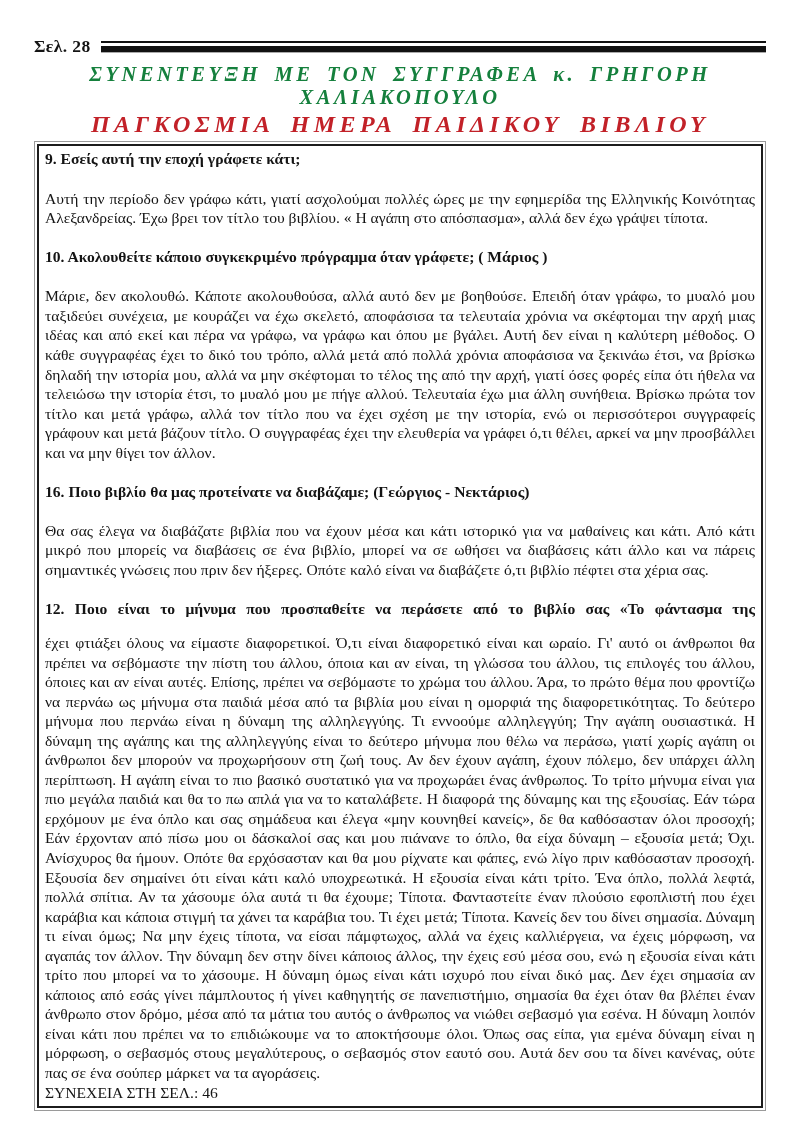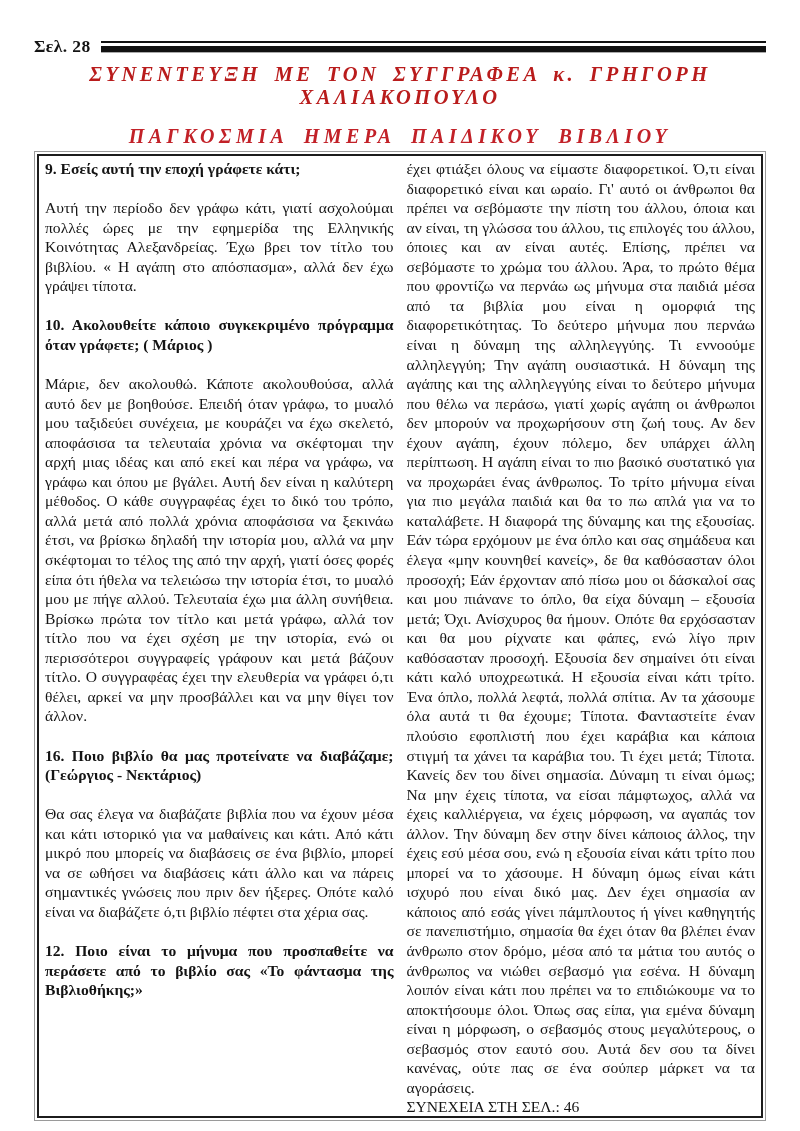--- a/index.html
+++ b/index.html
@@ -22,35 +22,35 @@
   .rules { flex: 1; display: flex; flex-direction: column; gap: 3px; padding-top: 2px; }
   .rule-thin  { height: 2.5px; background: #111; }
   .rule-thick { height: 7px;  background: #111; border-bottom: 1.5px solid #aaa; }
 
   
   .headline, .subheadline {
     text-align: center; font-weight: bold; font-style: italic;
     line-height: 1.1;
   }
   .headline   { font-size: 20.5px; letter-spacing: 3.5px; word-spacing: 5px; margin-top: 5px; }
-  .subheadline{ font-size: 20px;   letter-spacing: 4.5px; word-spacing: 7px; margin-top: 17px; }
+  .subheadline{ font-size: 24px;   letter-spacing: 4.5px; word-spacing: 7px; margin-top: 3px; }
 
   
   .box-outer {
     margin-top: 4px;
     border: 1.5px solid #9a9a9a;
     padding: 2px;
     height: 970px;
   }
   .box-inner {
     border: 2px solid #1c1c1c;
     height: 100%;
     padding: 3px 6px;
     overflow: hidden;
-    display: flex; gap: 13px;
+    display: flex; gap: 13px; flex-direction: column;
   }
   .col { flex: 1 1 0; overflow: hidden; }
 
   .col p, .col h3 {
     font-size: 15.6px;
     line-height: 19.55px;
     text-align: justify;
     text-justify: inter-word;
   }
   .col h3 { font-weight: bold; margin-bottom: 19.55px; }
@@ -68,21 +68,21 @@
 <div class="sheet">
 
   <div class="topbar">
     <span class="page-label">Σελ. 28</span>
     <span class="rules">
       <span class="rule-thin"></span>
       <span class="rule-thick"></span>
     </span>
   </div>
 
-  <div class="headline" style="color:#b91c1c;">ΣΥΝΕΝΤΕΥΞΗ ΜΕ ΤΟΝ ΣΥΓΓΡΑΦΕΑ κ. ΓΡΗΓΟΡΗ ΧΑΛΙΑΚΟΠΟΥΛΟ</div>
+  <div class="headline" style="color:#15803d;">ΣΥΝΕΝΤΕΥΞΗ ΜΕ ΤΟΝ ΣΥΓΓΡΑΦΕΑ κ. ΓΡΗΓΟΡΗ ΧΑΛΙΑΚΟΠΟΥΛΟ</div>
   <div class="subheadline" style="color:#c22128;">ΠΑΓΚΟΣΜΙΑ ΗΜΕΡΑ ΠΑΙΔΙΚΟΥ ΒΙΒΛΙΟΥ</div>
 
   <div class="box-outer">
     <div class="box-inner">
 
       <div class="col">
         <h3>9. Εσείς αυτή την εποχή γράφετε κάτι;</h3>
         <p>Αυτή την περίοδο δεν γράφω κάτι, γιατί ασχολούμαι πολλές ώρες με την εφημερίδα της Ελληνικής Κοινότητας Αλεξανδρείας. Έχω βρει τον τίτλο του βιβλίου. « Η αγάπη στο απόσπασμα», αλλά δεν έχω γράψει τίποτα.</p>
 
         <h3>10. Ακολουθείτε κάποιο συγκεκριμένο πρόγραμμα όταν γράφετε; ( Μάριος )</h3>

